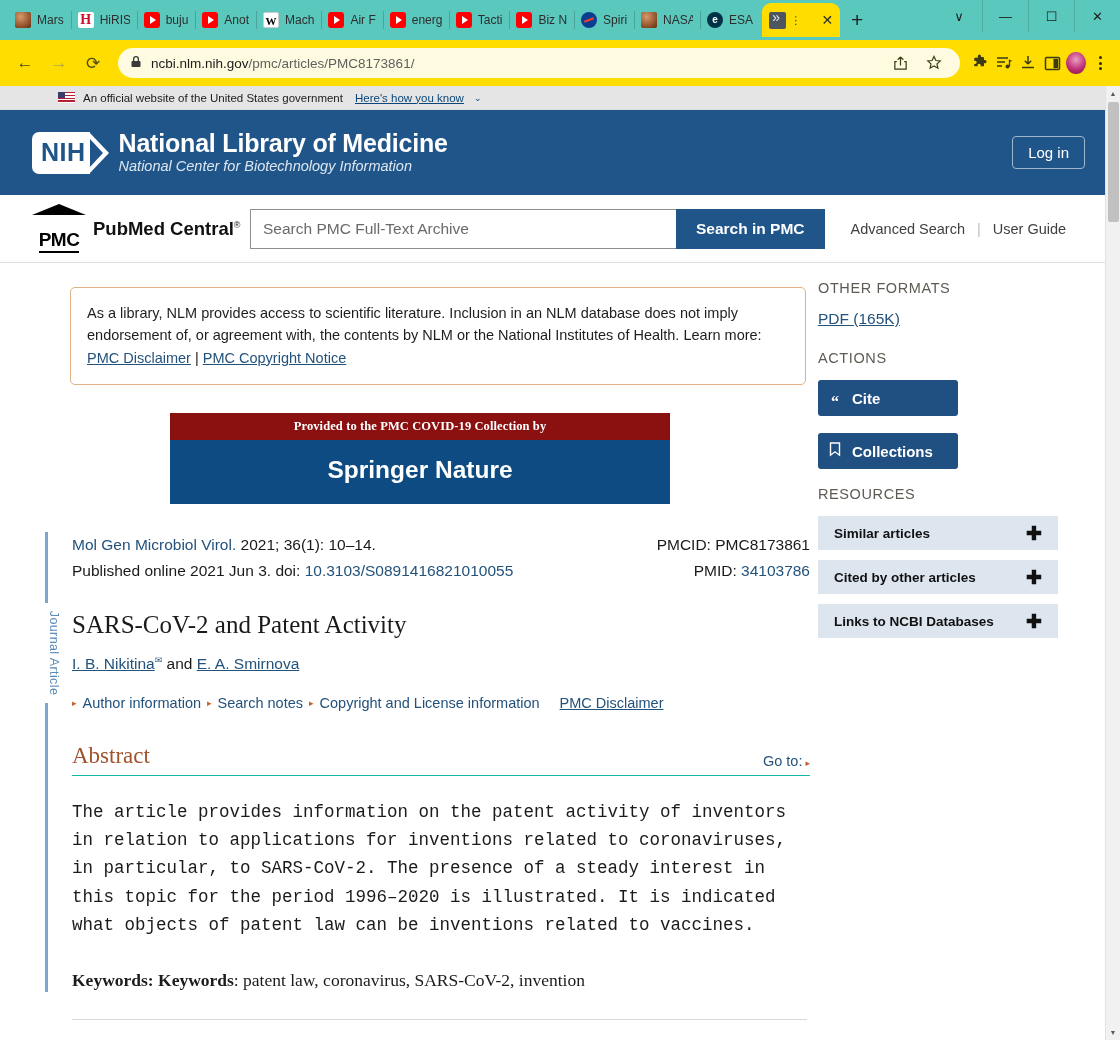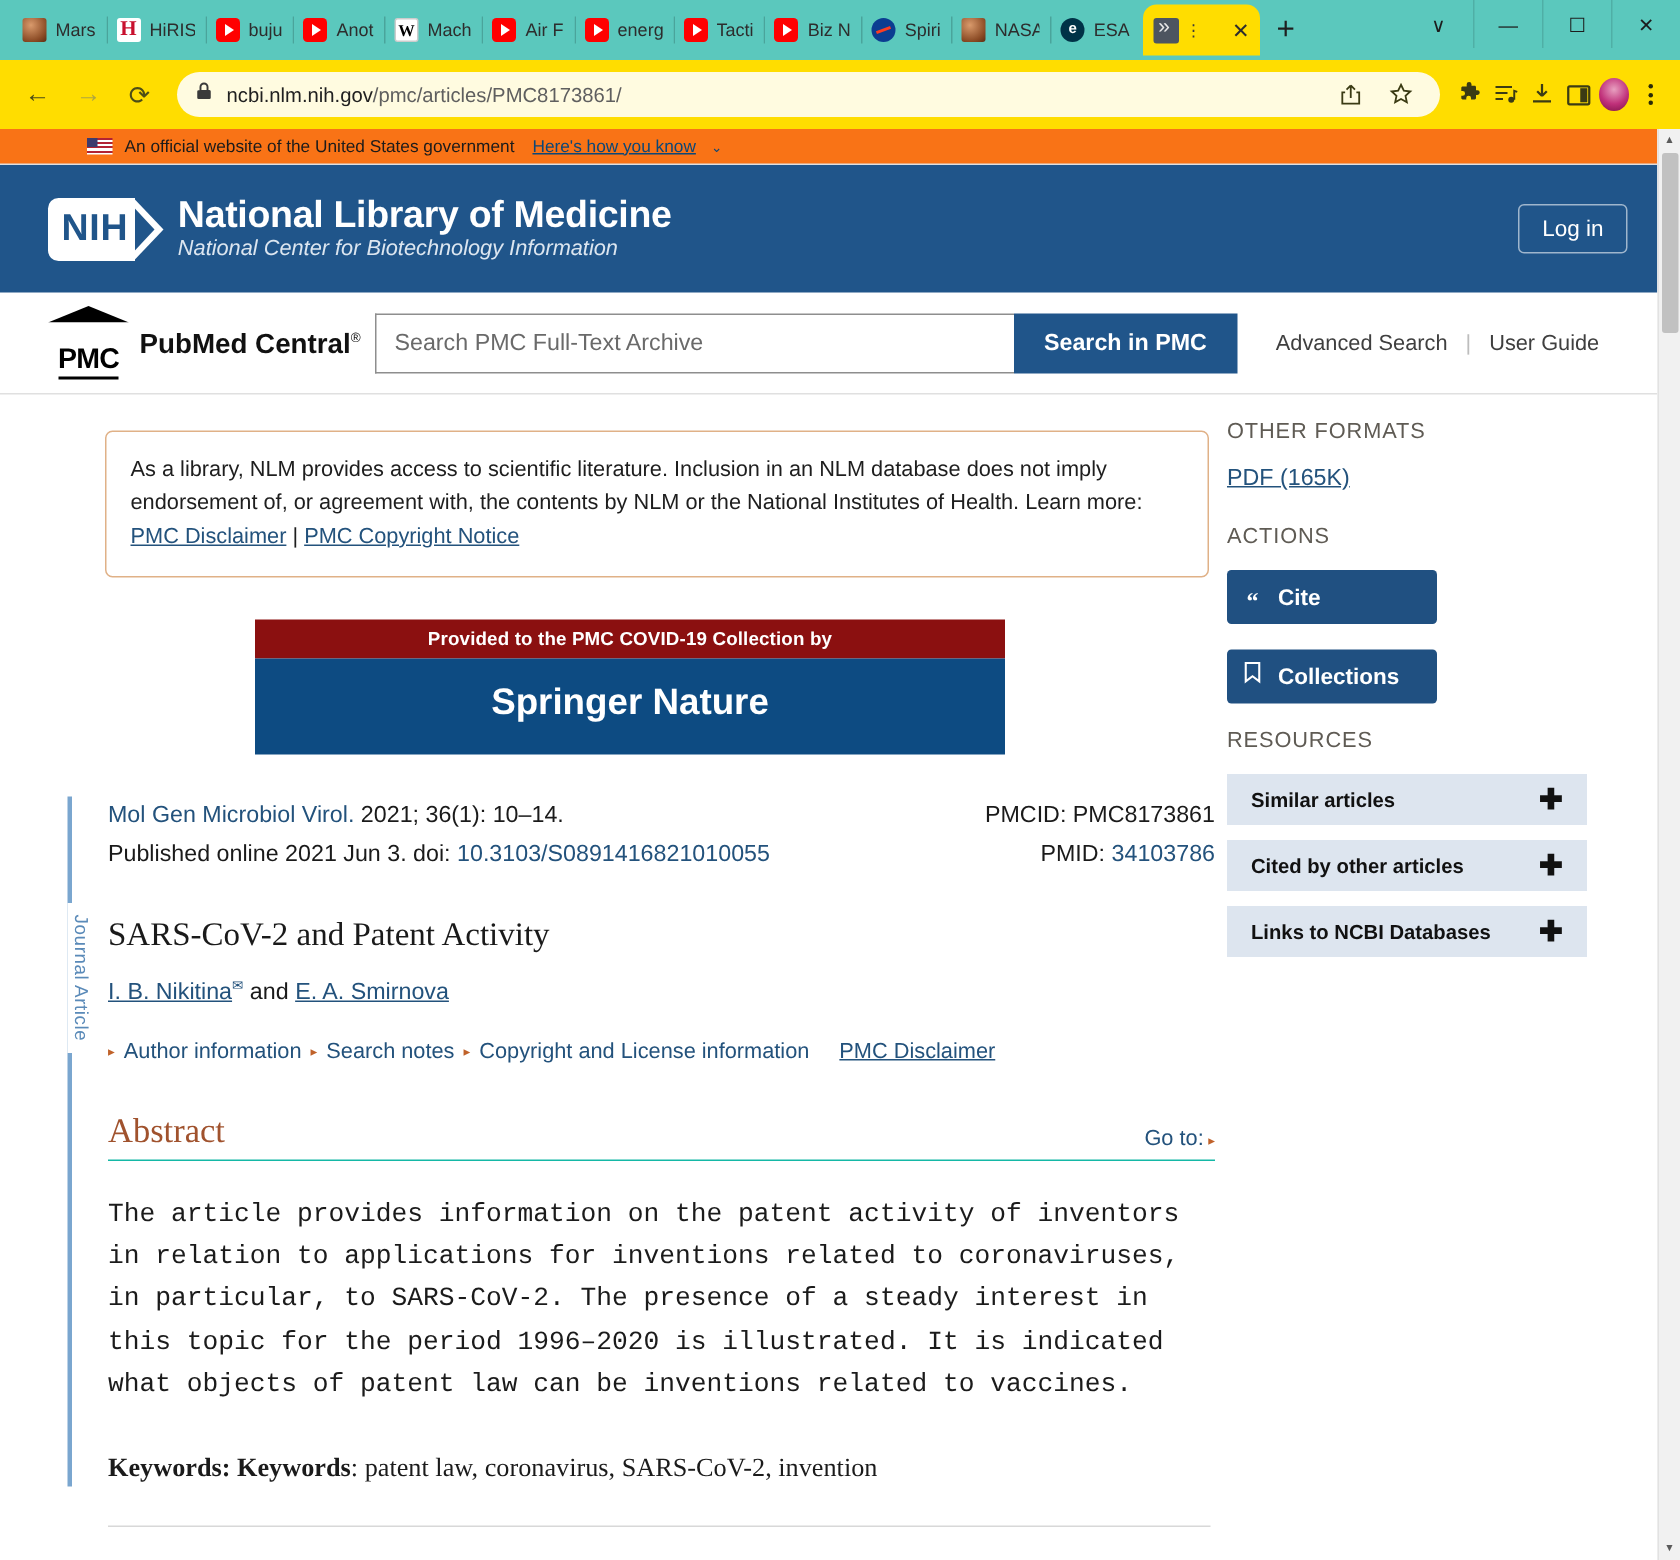--- a/index.html
+++ b/index.html
@@ -84,21 +84,21 @@
 
   
   .viewport { flex: 1 1 auto; display: flex; background: #fff; min-height: 0; position: relative; }
   .pagearea { flex: 1 1 auto; overflow: hidden; position: relative; }
   .scrollbar { width: 15px; background: #f1f1f1; border-left: 1px solid #e2e2e2; position: relative; flex:0 0 15px;}
   .sb-arrow { height: 15px; display:flex;align-items:center;justify-content:center;font-size:7px;color:#5a5a5a;}
   .sb-arrow.bottom { position: absolute; bottom: 0; left:0; right:0;}
   .sb-thumb { position:absolute; top: 16px; left: 2px; width: 11px; height: 120px; background:#c1c1c1; border-radius: 2px;}
 
   .govbanner {
-    background: #f97316; height: 24px; display: flex; align-items: center; gap: 8px;
+    background: #e5e5e5; height: 24px; display: flex; align-items: center; gap: 8px;
     padding-left: 58px; font-size: 11.5px; color: #1b1b1b; border-bottom: 1px solid #dfdfdf;
   }
   .usflag { width: 17px; height: 11px; position: relative; overflow:hidden; display:block; flex:0 0 17px;
             background: repeating-linear-gradient(#b22234 0 1.4px, #fff 1.4px 2.8px); }
   .usflag::after { content:""; position:absolute; left:0; top:0; width:7px; height:6px; background:#3c3b6e;}
   .gov-link { color: #0b4778; text-decoration: underline; margin-left: 4px; }
   .gov-chev { font-size: 9px; color:#0b4778; margin-left:2px; }
 
   .nihheader { background: #20558a; height: 85px; display: flex; align-items: center; padding: 0 20px 0 32px; }
   .nihlogo { display: flex; align-items: center; gap: 12px; }
@@ -143,38 +143,38 @@
   .breadcrumb a { color: #23527c; text-decoration: underline; }
   .breadcrumb .sep { color: #333; margin: 0 3px; }
 
   .disclaimer {
     margin: 24px 0 0 38px; border: 1px solid #e0b187; border-radius: 5px; padding: 14px 18px 15px 16px;
     font-size: 14.5px; color: #1e1e1e; line-height: 1.55; width: 736px;
   }
   .disclaimer a { color: #23527c; text-decoration: underline; }
 
   .springer { margin: 28px 0 0 138px; width: 500px; }
-  .springer-top { background: #8b1010; color:#fff; text-align:center; font-size:12.5px; font-weight:bold; padding: 6px 0 6px; letter-spacing:0.1px;}
+  .springer-top { background: #8b1010; color:#fff; text-align:center; font-size:12.5px; font-weight:bold; padding: 6px 0 6px; letter-spacing:0.1px;font-family:Liberation Serif, serif;}
   .springer-body { background: #0d4b82; color:#fff; text-align:center; font-size:24.5px; font-weight:bold; padding: 16px 0 20px;}
 
   .articlewrap { display:flex; margin-top: 28px; }
   .jarticle-rail { width: 34px; flex: 0 0 34px; position: relative; }
   .rail-line { position:absolute; left: 13px; top: 0; width: 3px; height: 460px; background:#7aa6cf;}
   .rail-label {
     position: absolute; left: -28px; top: 112px; width: 100px; text-align:center;
     transform: rotate(90deg); font-size: 12.5px; color: #5a8ab8; letter-spacing: 0.4px;
     background: #fff; padding: 2px 0;
   }
   .artbody { flex: 1 1 auto; padding-left: 6px; }
 
   .citline { display:flex; justify-content: space-between; font-size: 15.5px; color:#1a1a1a; line-height: 1.62; }
   .citline a { color:#23527c; }
   .citright { text-align: right; }
 
-  .arttitle { font-family: "Liberation Serif", serif; font-size: 22px; color: #1a1a1a; margin-top: 28px; font-weight: normal;}
+  .arttitle { font-family: "Liberation Serif", serif; font-size: 25px; color: #1a1a1a; margin-top: 28px; font-weight: normal;}
   .authors { margin-top: 16px; font-size: 15.5px; color:#1a1a1a;}
   .authors a { color:#23527c; text-decoration: underline;}
   .envicon { font-size: 9px; vertical-align: super; color:#23527c;}
   .artlinks { margin-top: 22px; font-size: 14.5px; color:#23527c; display:flex; align-items:center; gap:6px; flex-wrap:wrap;}
   .tri { color:#c0622a; font-size: 9px; }
   .artlinks .plain { cursor:pointer; }
   .artlinks .ul { text-decoration: underline; margin-left: 14px;}
 
   .abshead { margin-top: 32px; display:flex; align-items: flex-end; justify-content: space-between;
              border-bottom: 1px solid #14b8a6; padding-bottom: 6px; }

